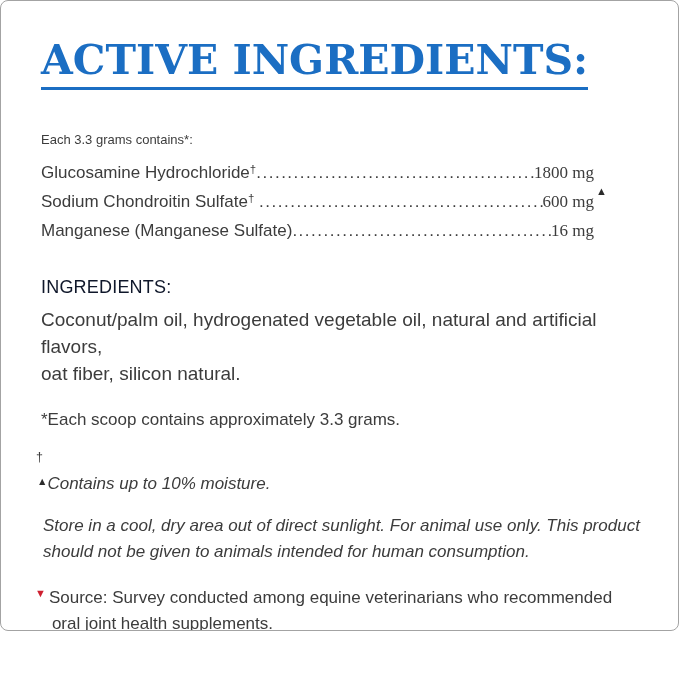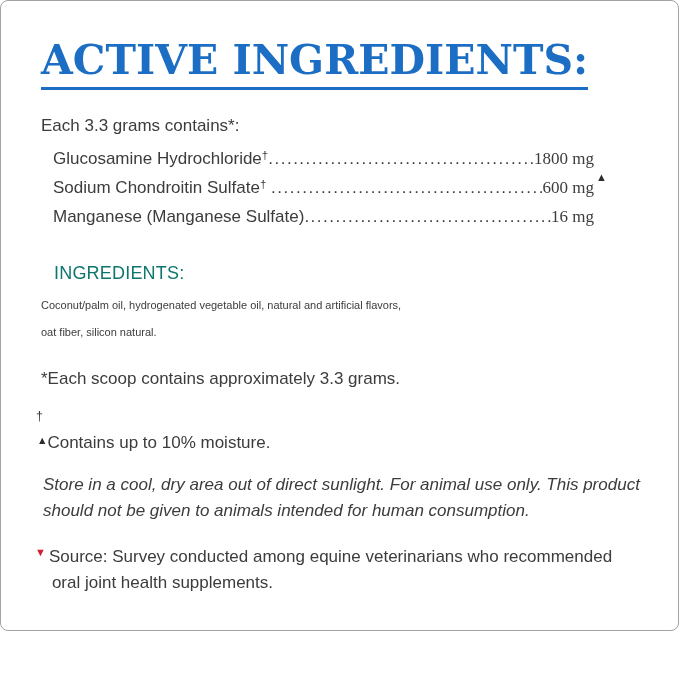--- a/index.html
+++ b/index.html
@@ -24,50 +24,50 @@
     font-weight:700;
     font-size:41px;
     line-height:1.15;
     letter-spacing:0px;
     color:#1b6ec3;
     border-bottom:3px solid #1b6ec3;
     padding-bottom:3px;
   }
 
   
-  .intro { margin:24px 0 0 0; font-size:17px; line-height:24px; }
+  .intro { margin:38px 0 0 0; font-size:13px; line-height:24px; }
 
   
   .rows { width:553px; margin-top:7px; }
   .row { display:flex; align-items:baseline; line-height:27px; font-size:17px; position:relative; }
-  .row .nm { white-space:nowrap;margin-left:12px; }
+  .row .nm { white-space:nowrap; }
   .row .dg { font-size:11.5px; position:relative; top:-5px; }
   .row .dots {
     flex:1 1 0; min-width:0;
     overflow:hidden; white-space:nowrap;
     letter-spacing:1.5px;
   }
   .row .valwrap { position:relative; white-space:nowrap;font-family:Liberation Serif, serif; }
   .row .sfx {
     position:absolute; left:100%; top:-2px;
     font-size:11px; line-height:1; color:#2b2b2b;
     padding-left:2px;
   }
 
   
-  .ing-head { margin:31px 0 0 13px; font-size:18px; letter-spacing:0.2px; color:#0f766e; }
-  .ing-body { margin:8px 0 0 0; font-size:11px; line-height:27px; }
+  .ing-head { margin:31px 0 0 0; font-size:18px; letter-spacing:0.2px; color:#0f172a; }
+  .ing-body { margin:8px 0 0 0; font-size:19px; line-height:27px; }
 
   
   .fn { font-size:17px; line-height:26px; }
   .fn-scoop { margin:20px 0 0 0; }
   .fn-flex { display:flex; align-items:flex-start; }
   .fn-dagger { margin:15px 0 0 0; }
   .fn-dagger .mk { font-size:12.5px; line-height:1; position:relative; top:3px; margin:0 6px 0 -5px; }
-  .fn-moist { margin:10px 0 0 0; text-indent:-4px; }
+  .fn-moist { margin:10px 0 0 0; text-indent:-4px;font-style:italic; }
   .fn-moist .tri { font-size:10.5px; position:relative; top:-4px; color:#2b2b2b; }
   .fn-store { margin:15px 0 0 0; padding-left:2px;font-style:italic; }
   .fn-source { margin:20px 0 0 0; }
   .fn-source .tri { font-size:11px; line-height:1; position:relative; top:3px; margin:0 3px 0 -6px; color:#ce2030; }
   .fn-source .l2 { padding-left:3px; }
 </style>
 </head>
 <body>
 
 <div class="card">

